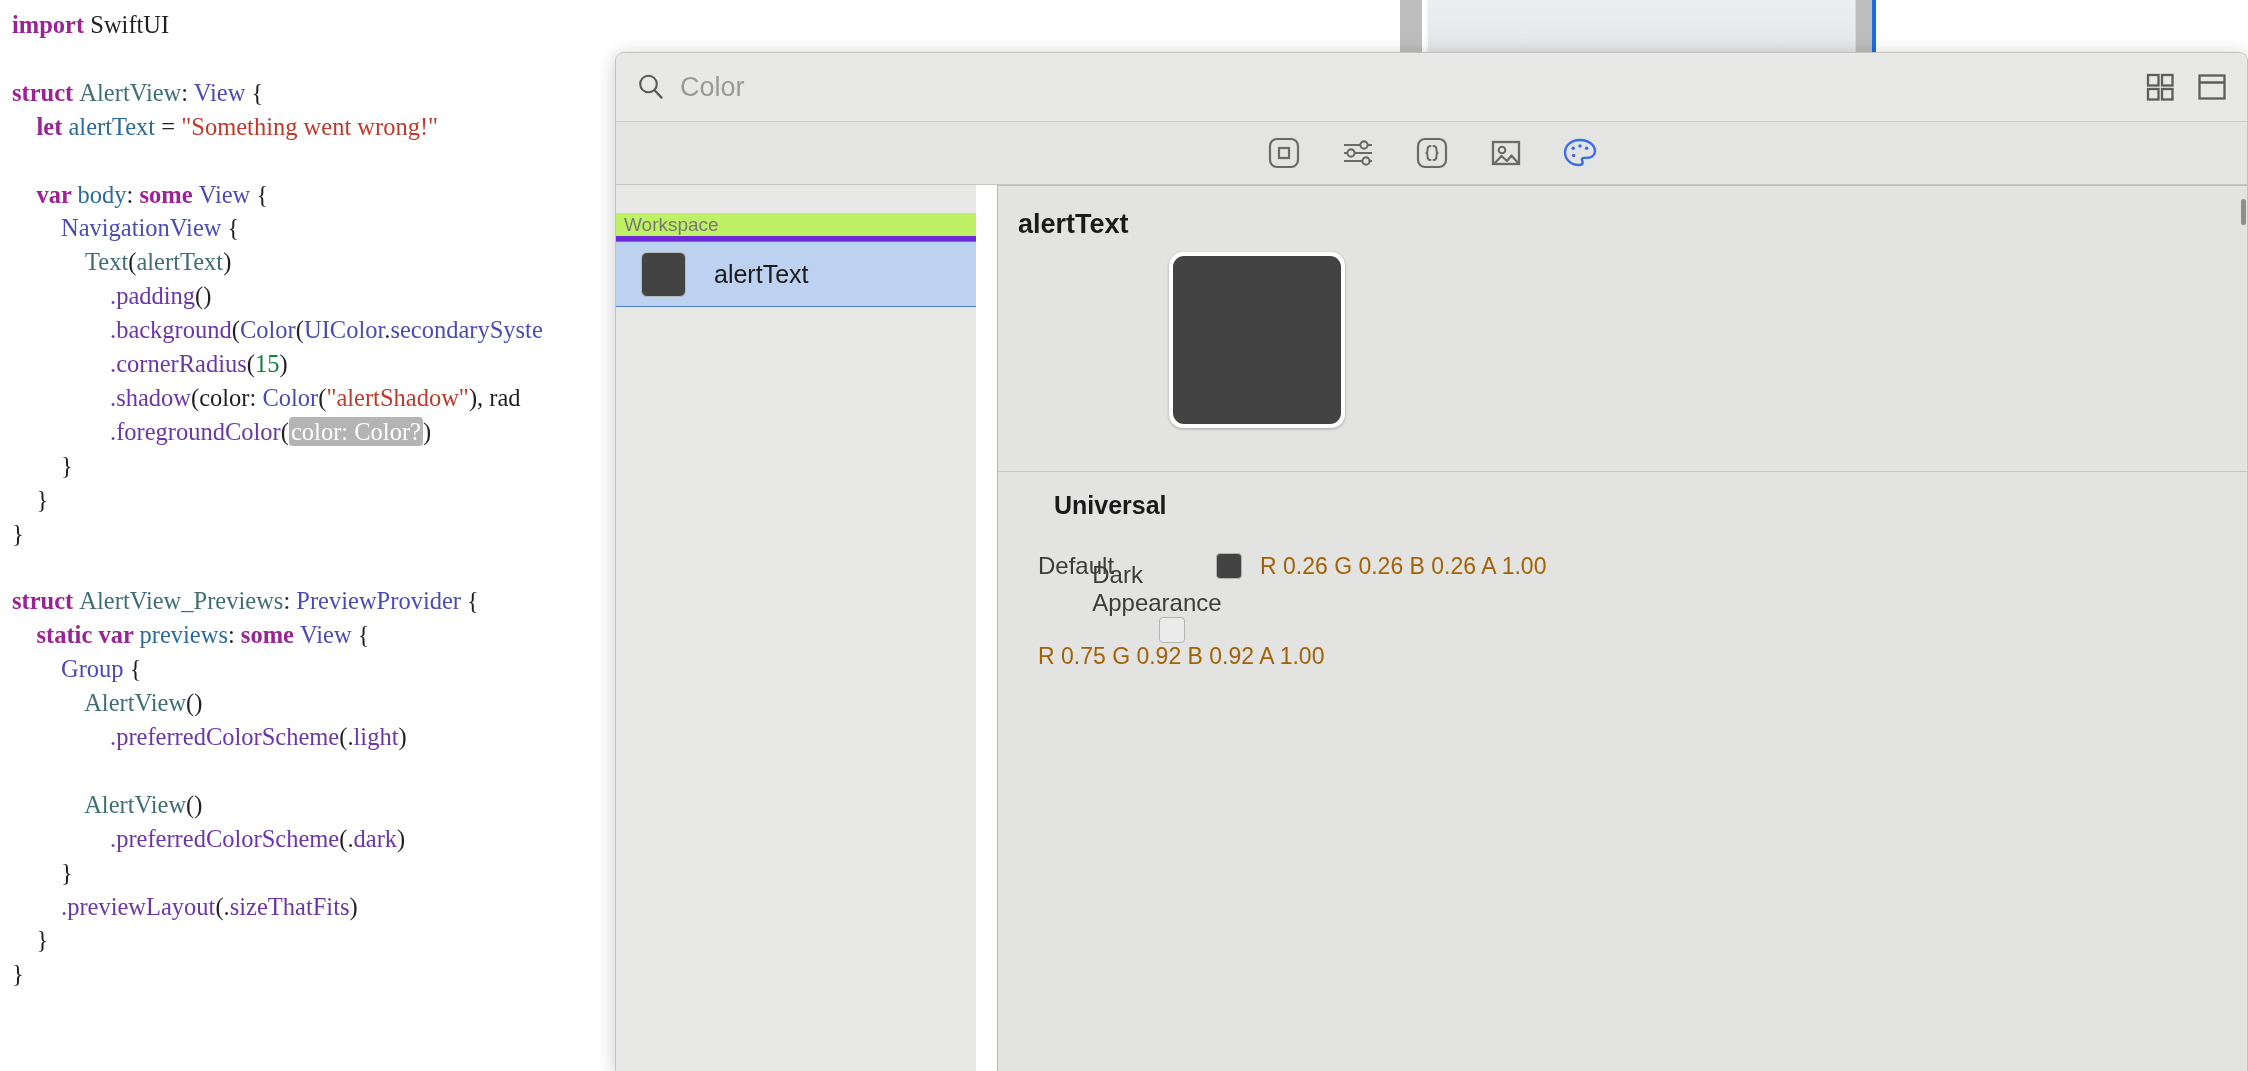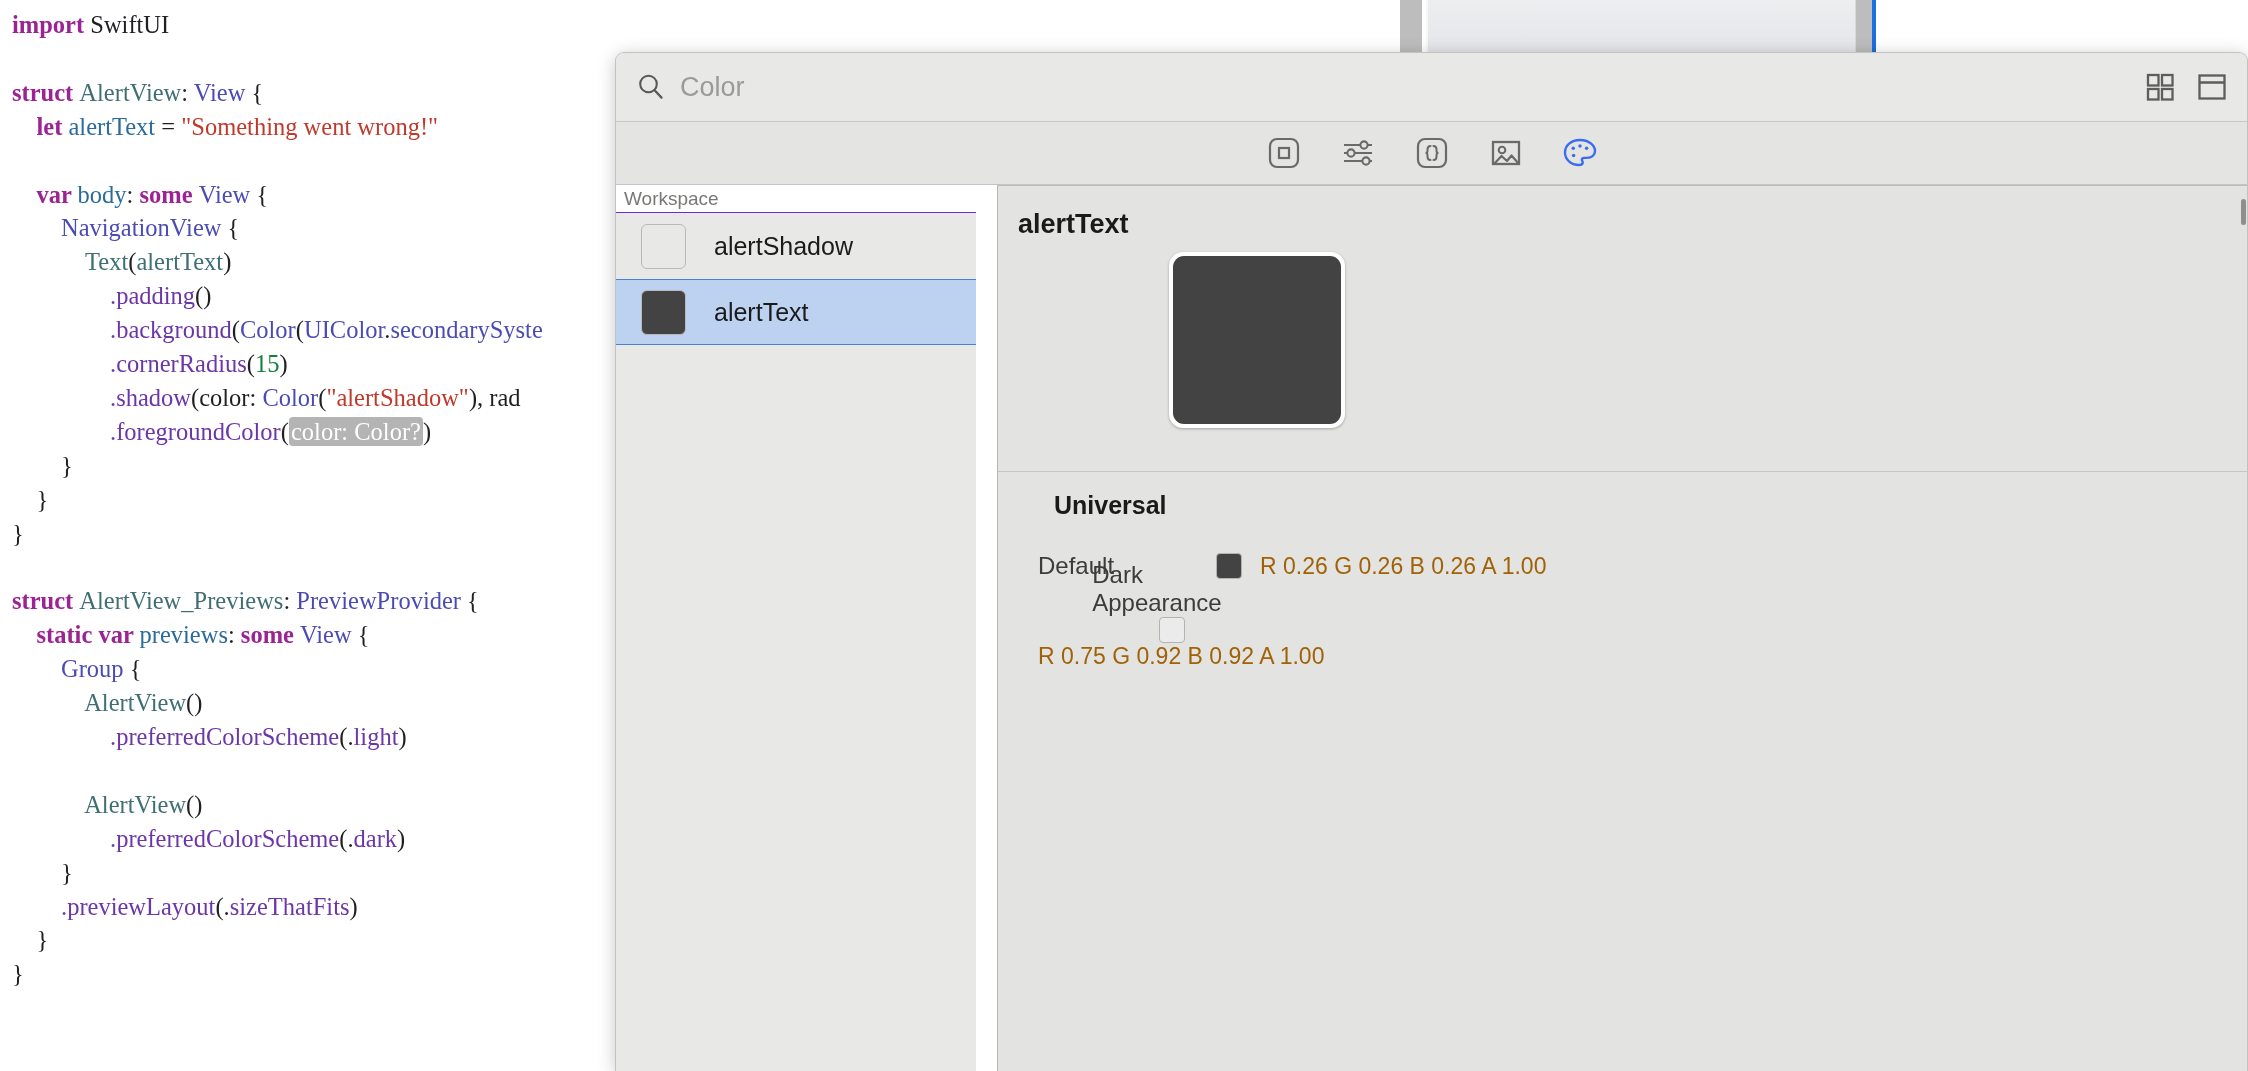--- a/index.html
+++ b/index.html
@@ -145,24 +145,25 @@
     width: 361px;
     background: #e8e8e6;
     border-right: 1px solid #ffffff;
     position: relative;
     overflow: hidden;
   }
   #sidebar-header {
     height: 28px;
     display: flex; align-items: center;
     padding-left: 8px;
-    background: #ffffff;
-    border-bottom: 1px solid #6d28d9;
+    background: #bef264;
+    border-bottom: 5px solid #6d28d9;
     font-size: 19px;
     color: #787876;
+    margin-top: 28px;
   }
   .asset-row {
     height: 66px;
     display: flex; align-items: center;
     padding-left: 25px;
     gap: 28px;
     border-top: 1px solid transparent;
     border-bottom: 1px solid transparent;
   }
   .asset-row.selected {
@@ -351,26 +352,20 @@
     </span>
   </div>
 
   <div id="panel-body">
 
     <div id="sidebar">
       <div id="sidebar-header">
         <span>Workspace</span>
       </div>
 
-      <div class="asset-row">
-        <span class="swatch">
-          <span class="swatch-diag"></span>
-        </span>
-        <span class="asset-label">alertShadow</span>
-      </div>
 
       <div class="asset-row selected">
         <span class="swatch" id="sidebar-swatch-1" style="background: rgb(67, 67, 67);"></span>
         <span class="asset-label">alertText</span>
       </div>
 
       <div id="sidebar-rest"></div>
     </div>
 
     <div id="detail">

